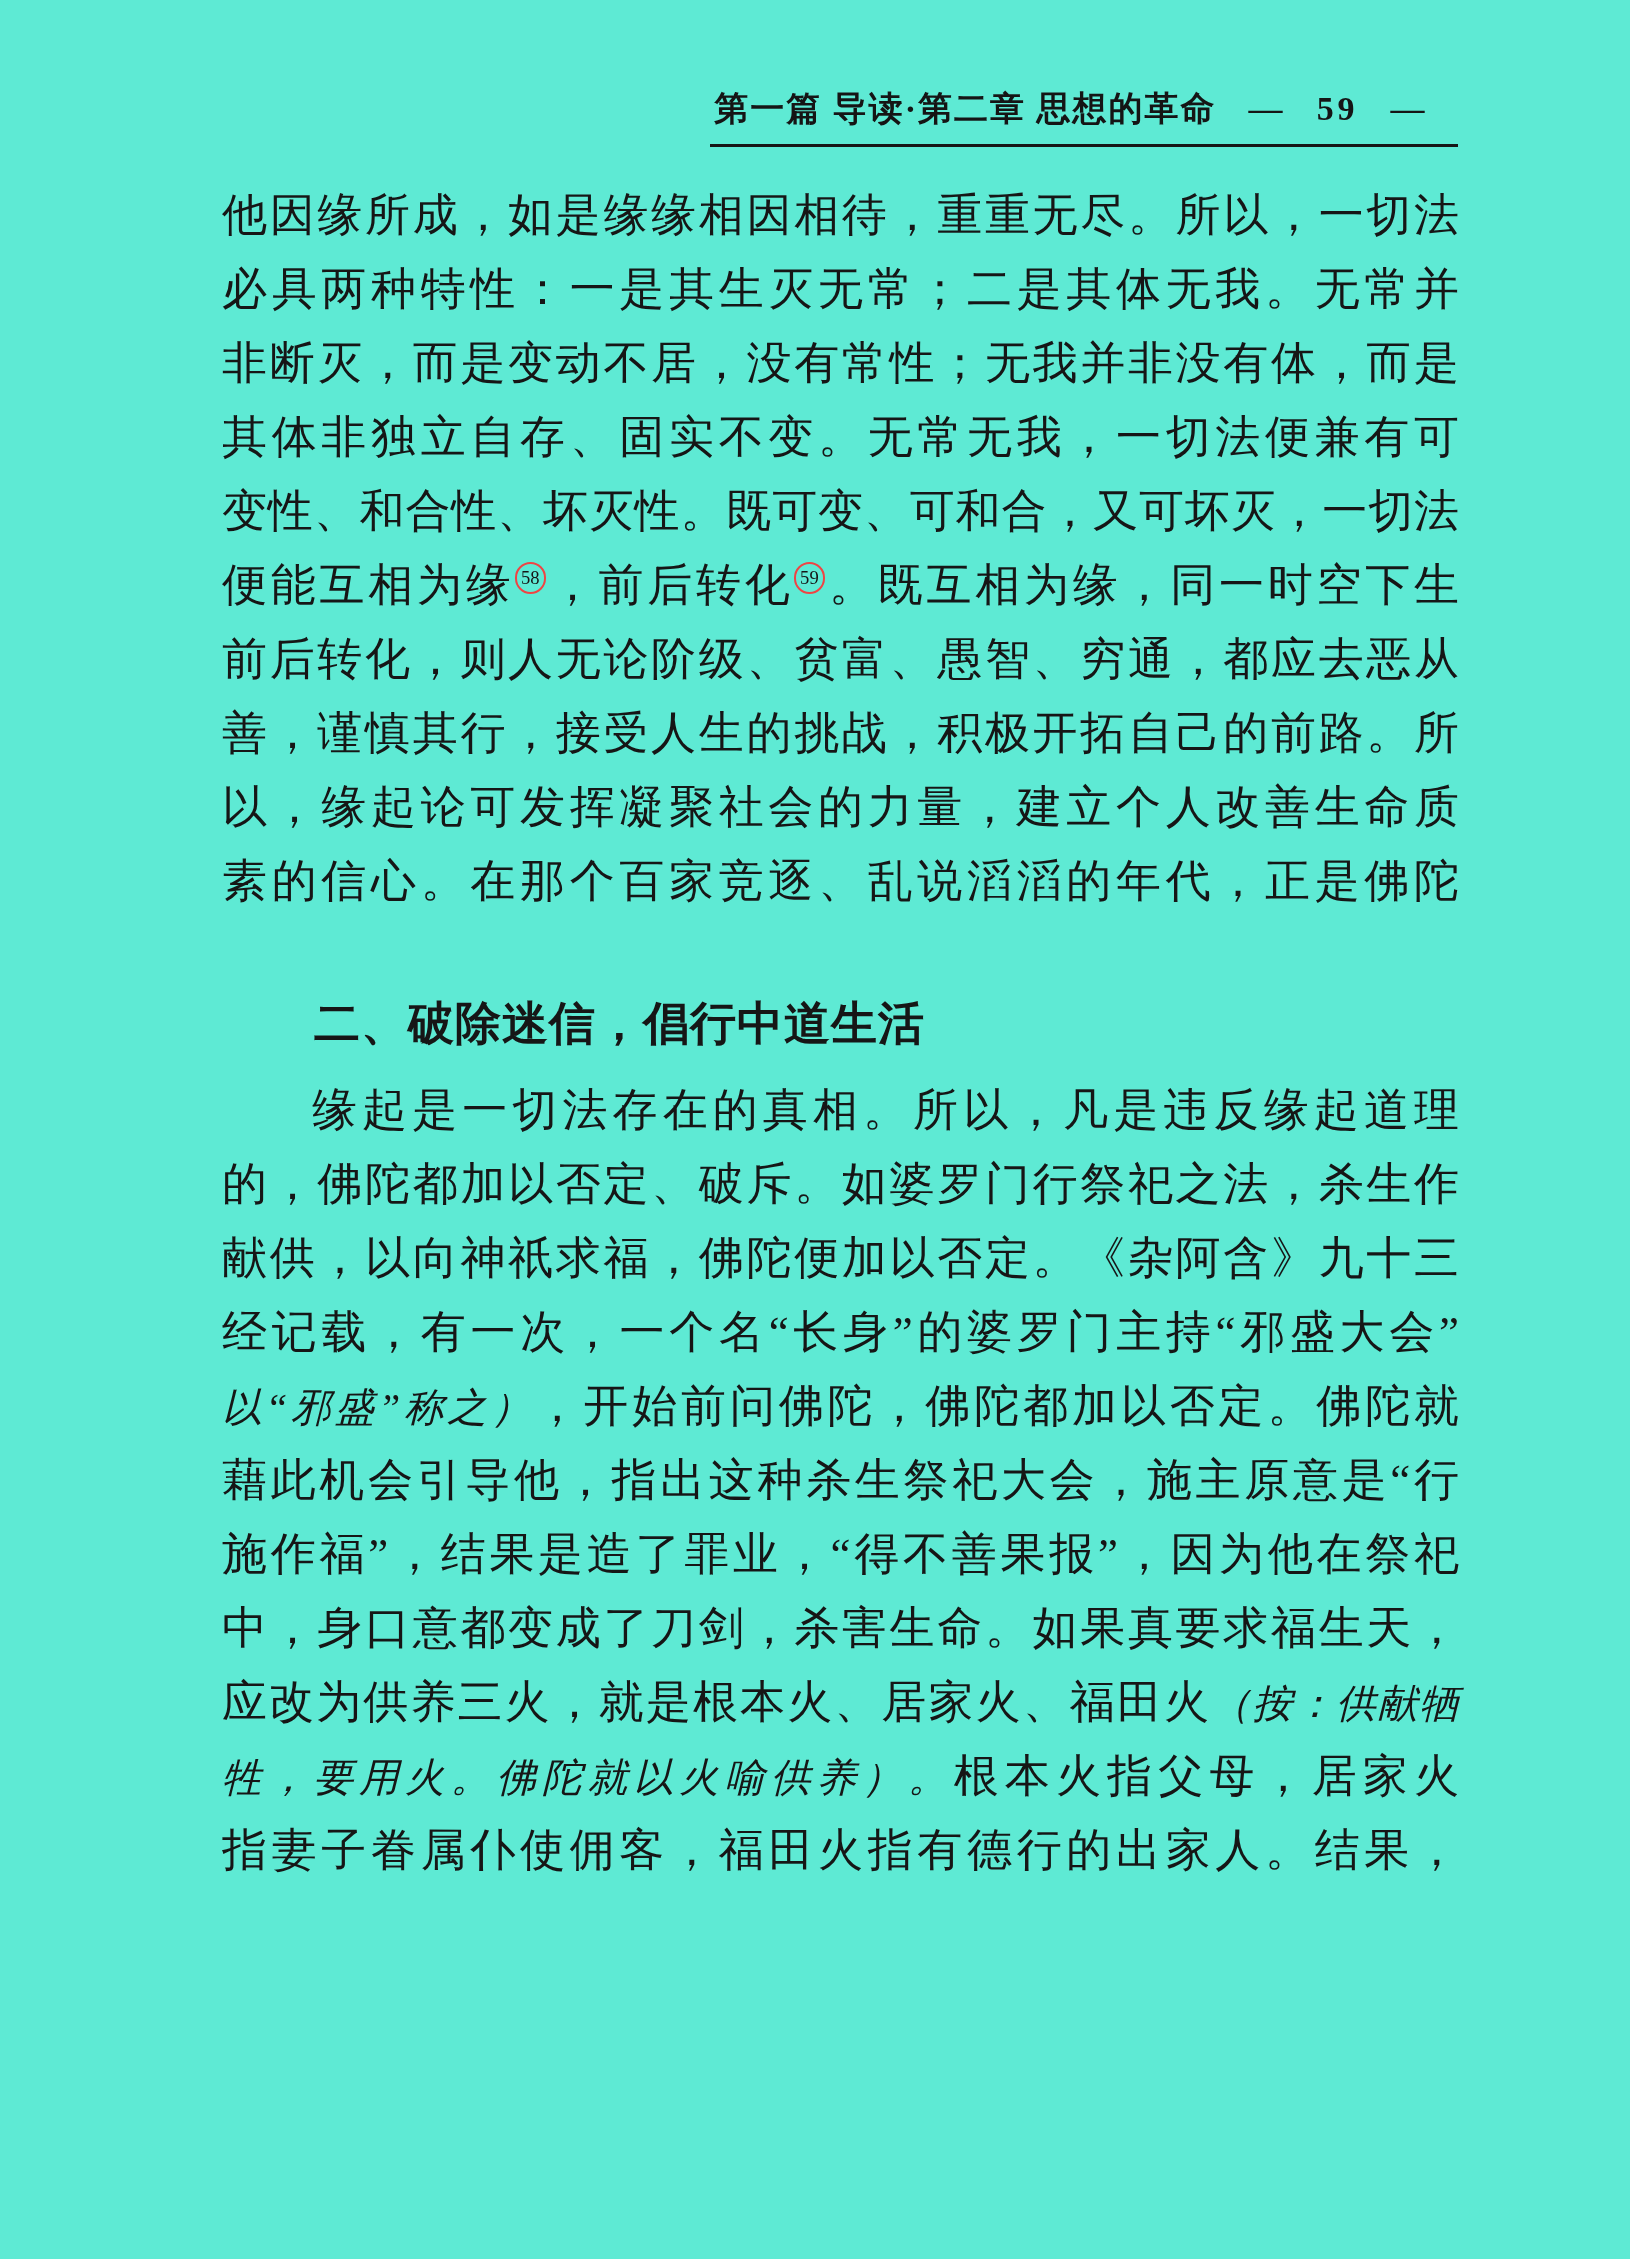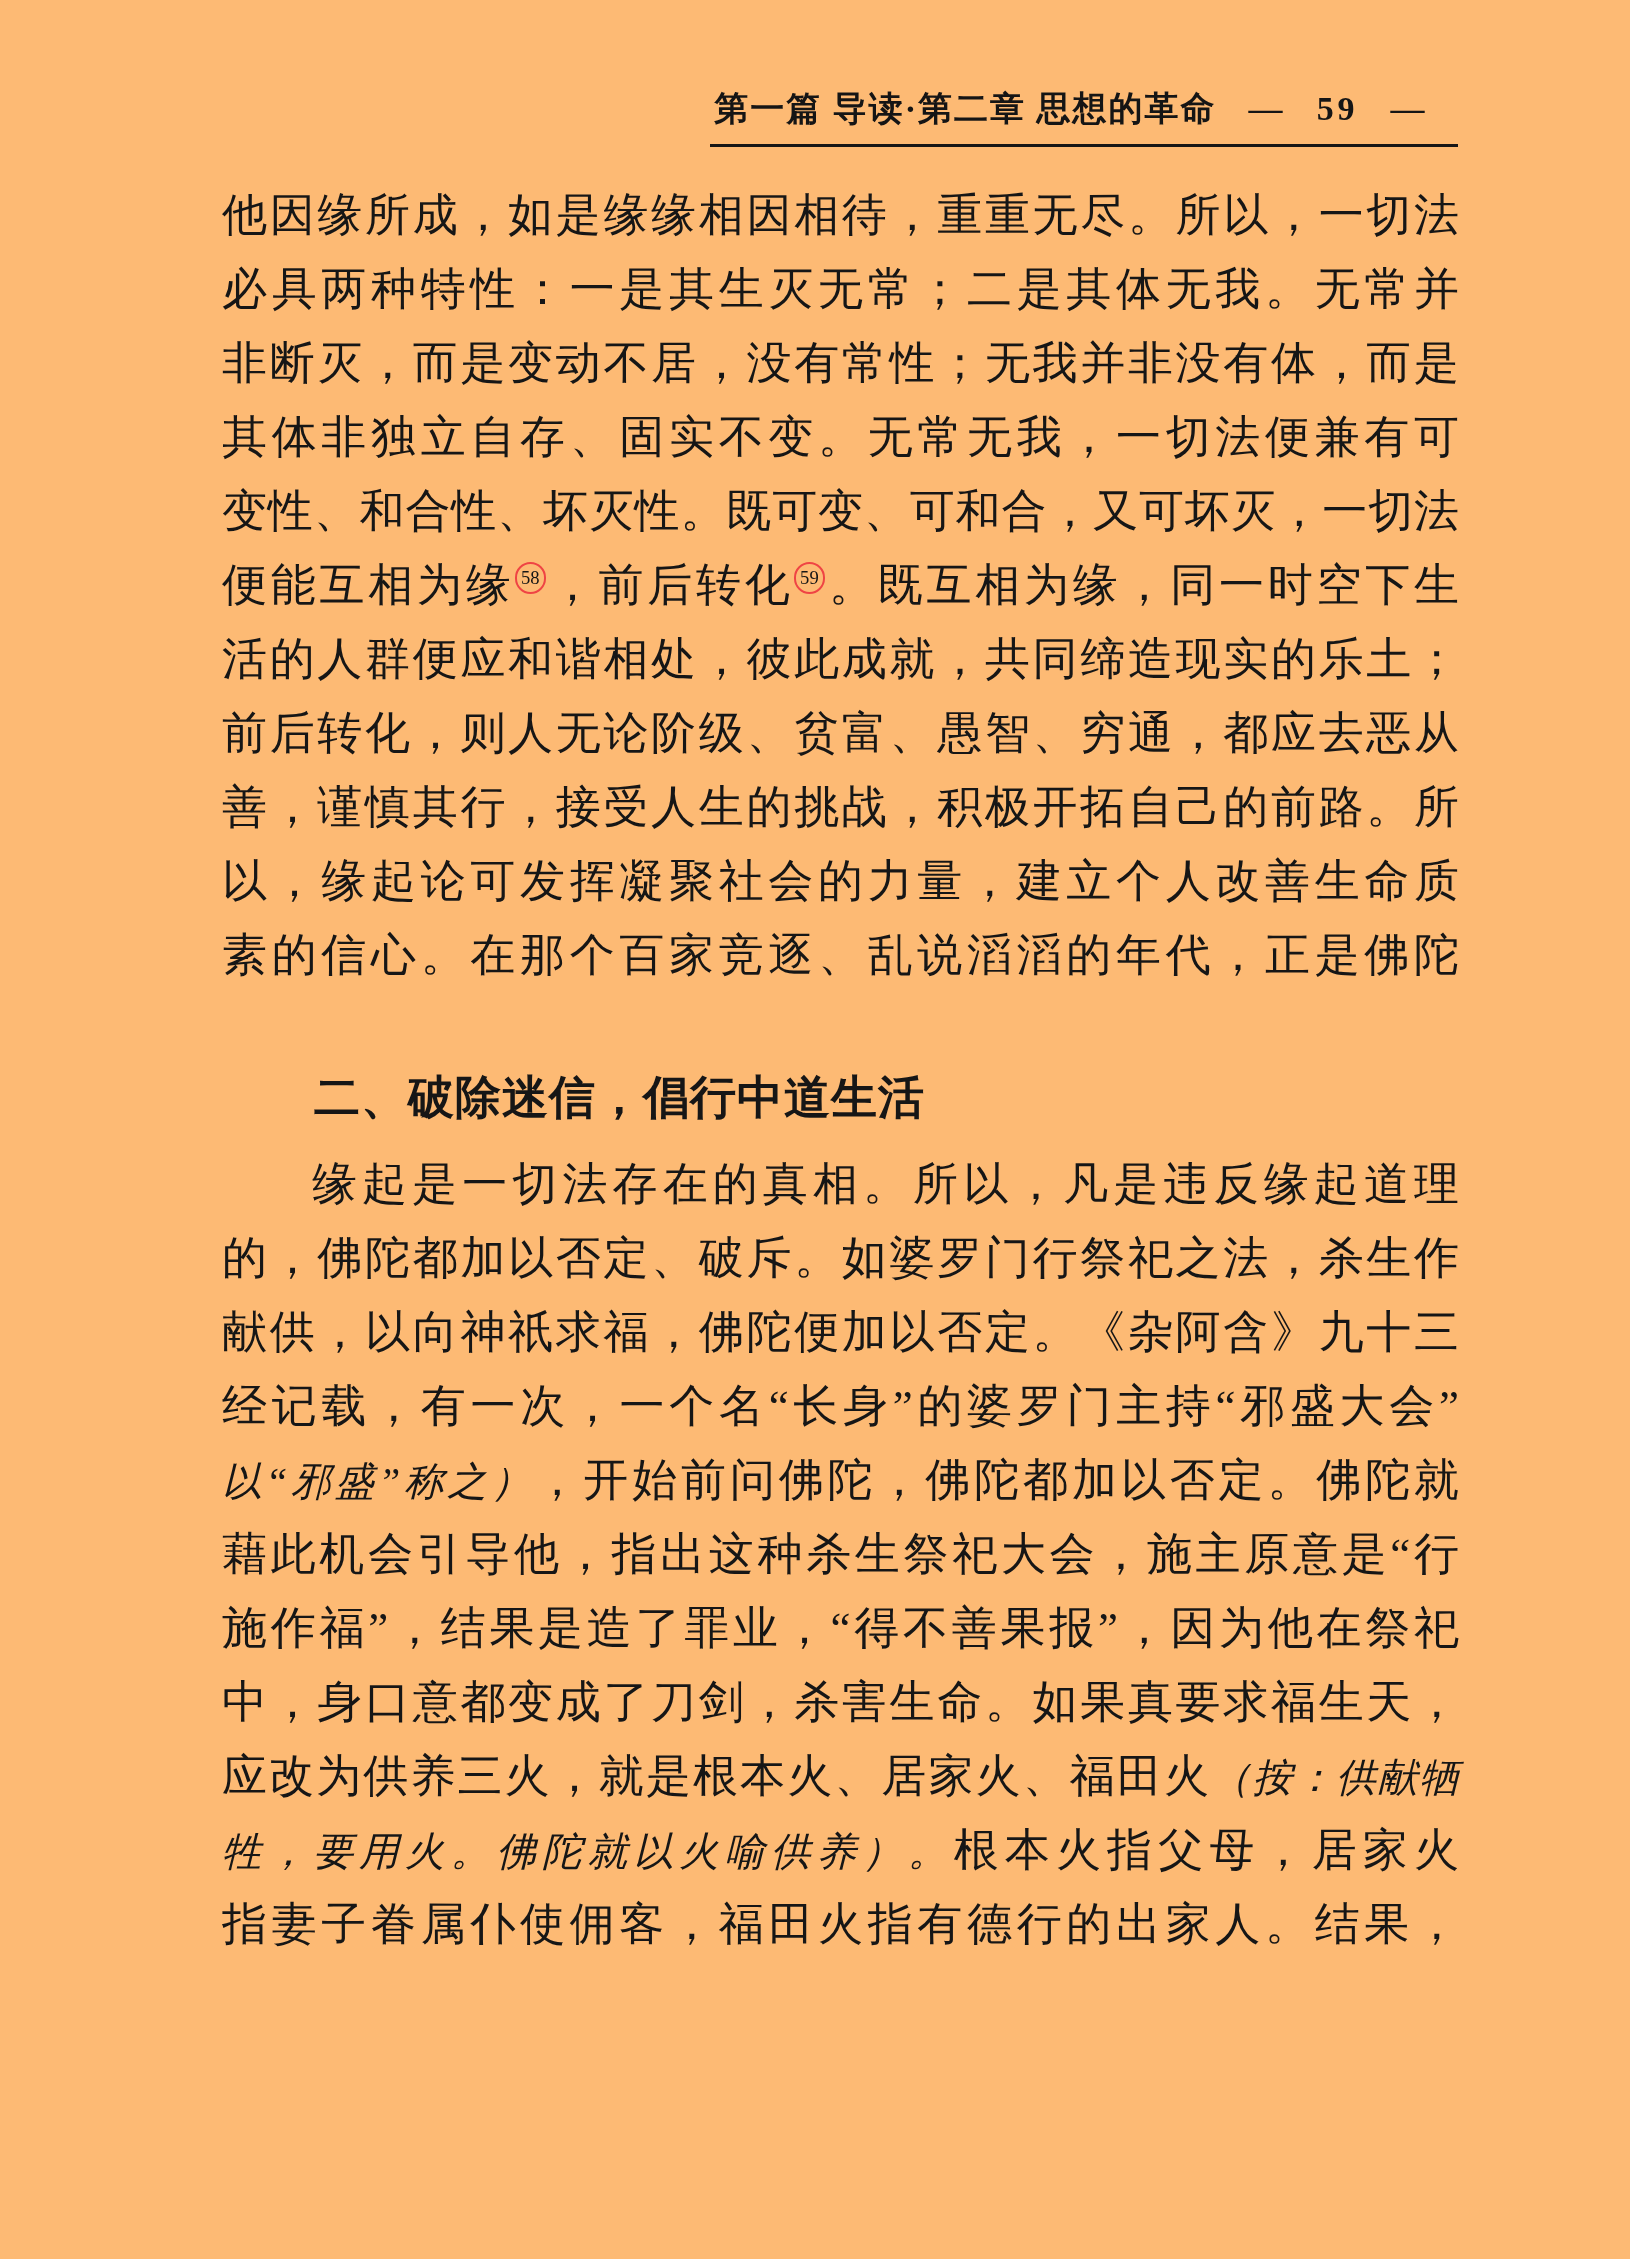--- a/index.html
+++ b/index.html
@@ -5,21 +5,21 @@
   html, body { margin: 0; padding: 0; }
   body {
     background: #e8e8e6;
     font-family: "Liberation Serif", "DejaVu Serif", serif;
   }
   .page {
     position: relative;
     width: 1631px;
     height: 2259px;
     margin: 0 auto;
-    background: #fdba74;
+    background: #5eead4;
     color: #151515;
     overflow: hidden;
   }
   
   .page-header {
     position: absolute;
     top: 86px;
     right: 173px;
     font-size: 34px;
     font-weight: bold;
@@ -91,21 +91,20 @@
   </div>
 
   <div class="text-column">
     <div>
         <div class="line"><span class="normal">他因缘所成，如是缘缘相因相待，重重无尽。所以，一切法</span></div>
         <div class="line"><span class="normal">必具两种特性：一是其生灭无常；二是其体无我。无常并</span></div>
         <div class="line"><span class="normal">非断灭，而是变动不居，没有常性；无我并非没有体，而是</span></div>
         <div class="line"><span class="normal">其体非独立自存、固实不变。无常无我，一切法便兼有可</span></div>
         <div class="line"><span class="normal">变性、和合性、坏灭性。既可变、可和合，又可坏灭，一切法</span></div>
         <div class="line"><span class="normal">便能互相为缘</span><span class="sup">58</span><span class="normal">，前后转化</span><span class="sup">59</span><span class="normal">。既互相为缘，同一时空下生</span></div>
-        <div class="line"><span class="normal">活的人群便应和谐相处，彼此成就，共同缔造现实的乐土；</span></div>
         <div class="line"><span class="normal">前后转化，则人无论阶级、贫富、愚智、穷通，都应去恶从</span></div>
         <div class="line"><span class="normal">善，谨慎其行，接受人生的挑战，积极开拓自己的前路。所</span></div>
         <div class="line"><span class="normal">以，缘起论可发挥凝聚社会的力量，建立个人改善生命质</span></div>
         <div class="line"><span class="normal">素的信心。在那个百家竞逐、乱说滔滔的年代，正是佛陀</span></div>
       </div>
     <div class="section-heading">二、破除迷信，倡行中道生活</div>
     <div>
         <div class="line indent"><span class="normal">缘起是一切法存在的真相。所以，凡是违反缘起道理</span></div>
         <div class="line"><span class="normal">的，佛陀都加以否定、破斥。如婆罗门行祭祀之法，杀生作</span></div>
         <div class="line"><span class="normal">献供，以向神祇求福，佛陀便加以否定。《杂阿含》九十三</span></div>

